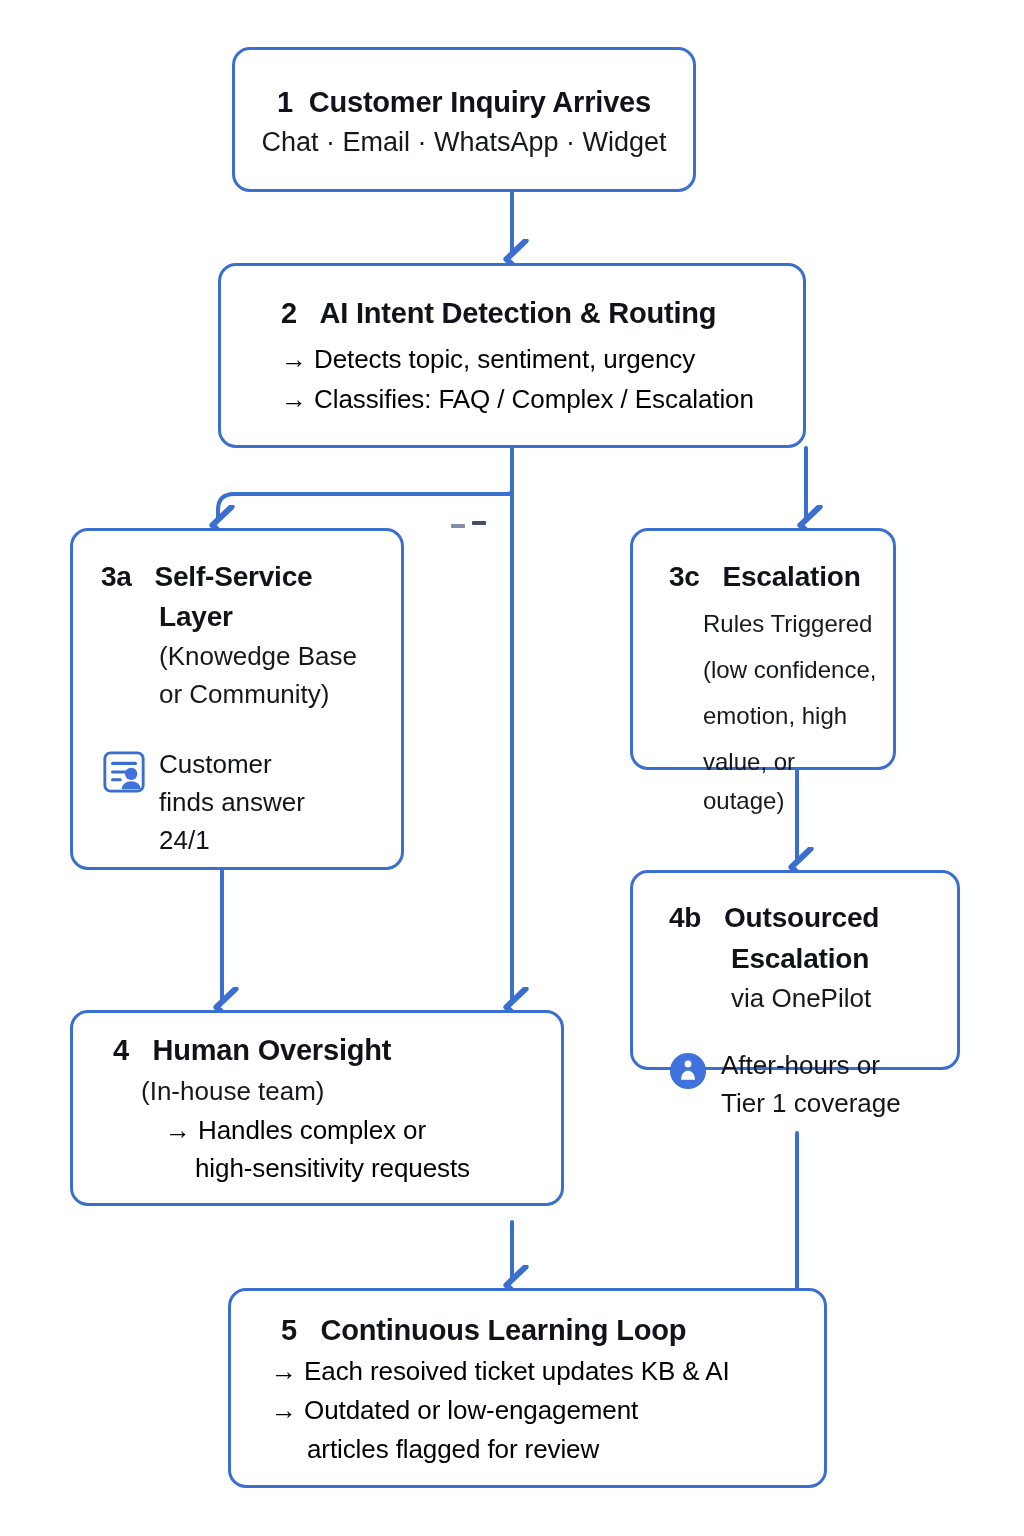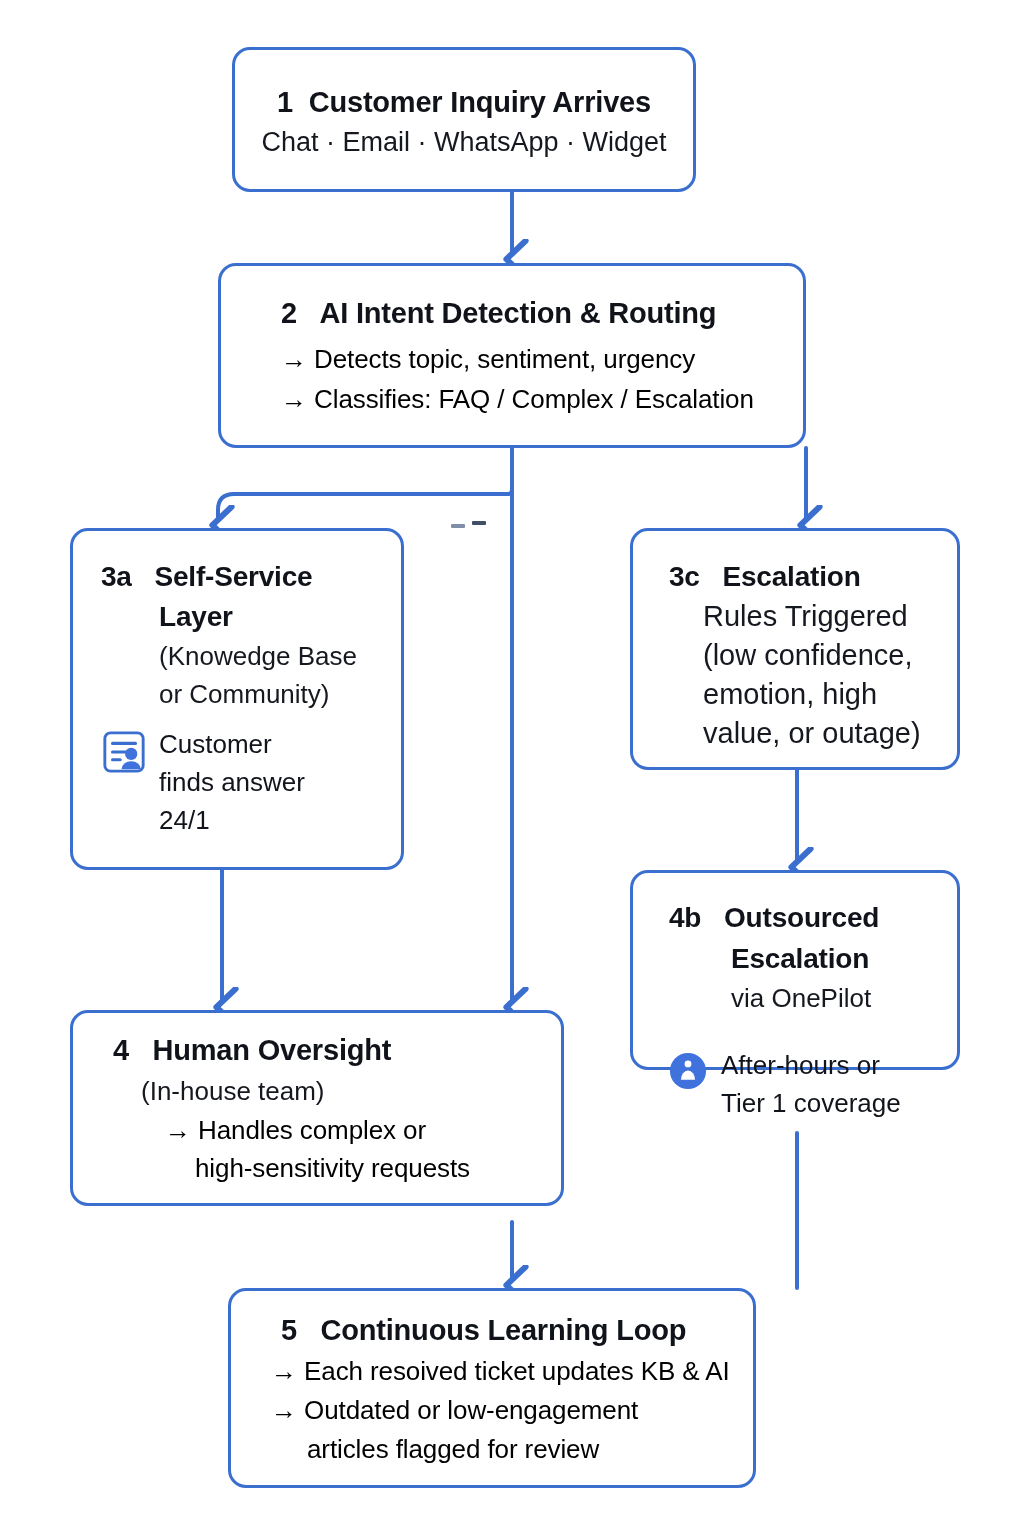--- a/index.html
+++ b/index.html
@@ -74,35 +74,35 @@
     padding-right: 14px;
     justify-content: flex-start;
     padding-top: 26px;
   }
   #node3a .n-title { font-size: 28px; line-height: 40px; }
   #node3a .title-indent { padding-left: 58px; }
   #node3a .n-sub { font-size: 26px; line-height: 38px; padding-left: 58px; }
   #node3a .icon-row {
     display: flex;
     align-items: flex-start;
-    margin-top: 12px;
+    margin-top: 32px;
     gap: 12px;
   }
   #node3a .icon-row .txt { font-size: 26px; line-height: 38px; }
 
   
   #node3c {
-    left: 630px; top: 528px; width: 330px; height: 242px;
+    left: 630px; top: 528px; width: 266px; height: 242px;
     padding-left: 36px;
     padding-right: 12px;
     justify-content: flex-start;
     padding-top: 26px;
   }
   #node3c .n-title { font-size: 28px; line-height: 40px; }
-  #node3c .n-sub { font-size: 29px; line-height: 39px; padding-left: 34px; }
+  #node3c .n-sub { font-size: 24px; line-height: 39px; padding-left: 34px; margin-top: 7px; }
 
   
   #node4b {
     left: 630px; top: 870px; width: 330px; height: 200px;
     padding-left: 36px;
     padding-right: 10px;
     justify-content: flex-start;
     padding-top: 24px;
   }
   #node4b .n-title { font-size: 28px; line-height: 41px; }
@@ -123,21 +123,21 @@
     padding-right: 12px;
     justify-content: center;
   }
   #node4 .n-title { font-size: 29px; line-height: 42px; }
   #node4 .n-sub { font-size: 26px; line-height: 40px; padding-left: 28px; }
   #node4 .n-line { font-size: 26px; line-height: 38px; padding-left: 52px; }
   #node4 .n-line.cont { padding-left: 82px; }
 
   
   #node5 {
-    left: 228px; top: 1288px; width: 528px; height: 200px;
+    left: 228px; top: 1288px; width: 599px; height: 200px;
     padding-left: 40px;
     padding-right: 12px;
     justify-content: center;
   }
   #node5 .n-title { font-size: 29px; line-height: 44px; padding-left: 10px; }
   #node5 .n-line { font-size: 26px; line-height: 39px; }
   #node5 .n-line.cont { padding-left: 36px; }
 
   .icon-idcard { width: 46px; height: 46px; flex: 0 0 46px; margin-top: 4px; }
   .icon-onepilot { width: 38px; height: 38px; flex: 0 0 38px; margin-top: 6px; }

